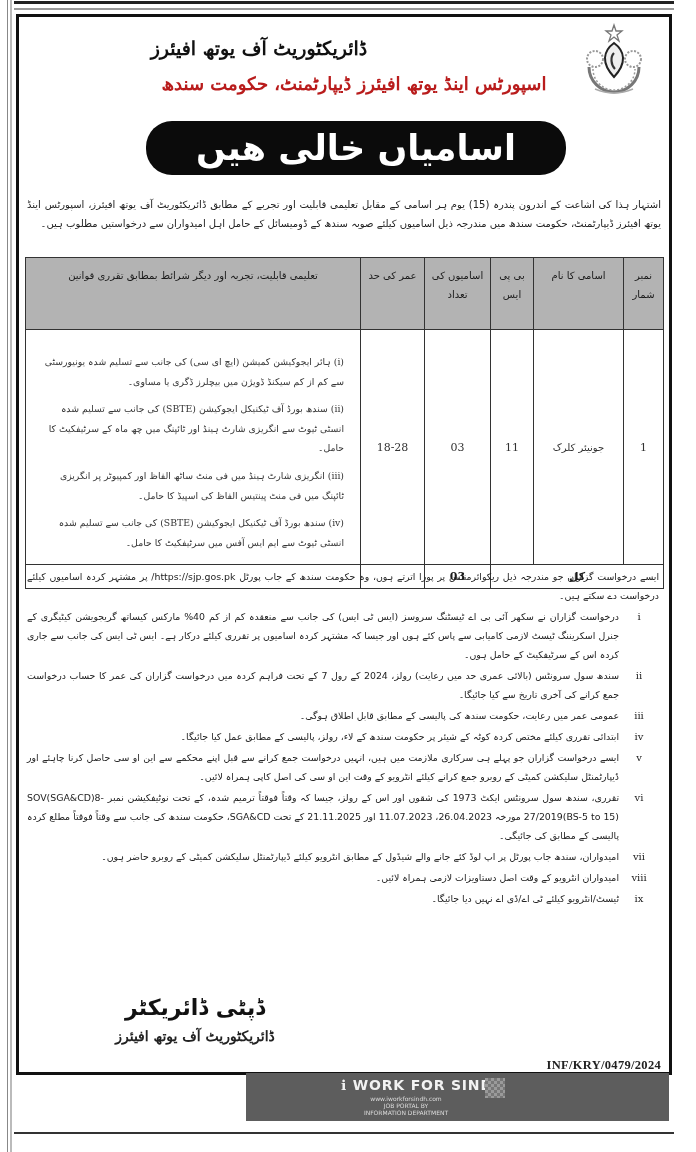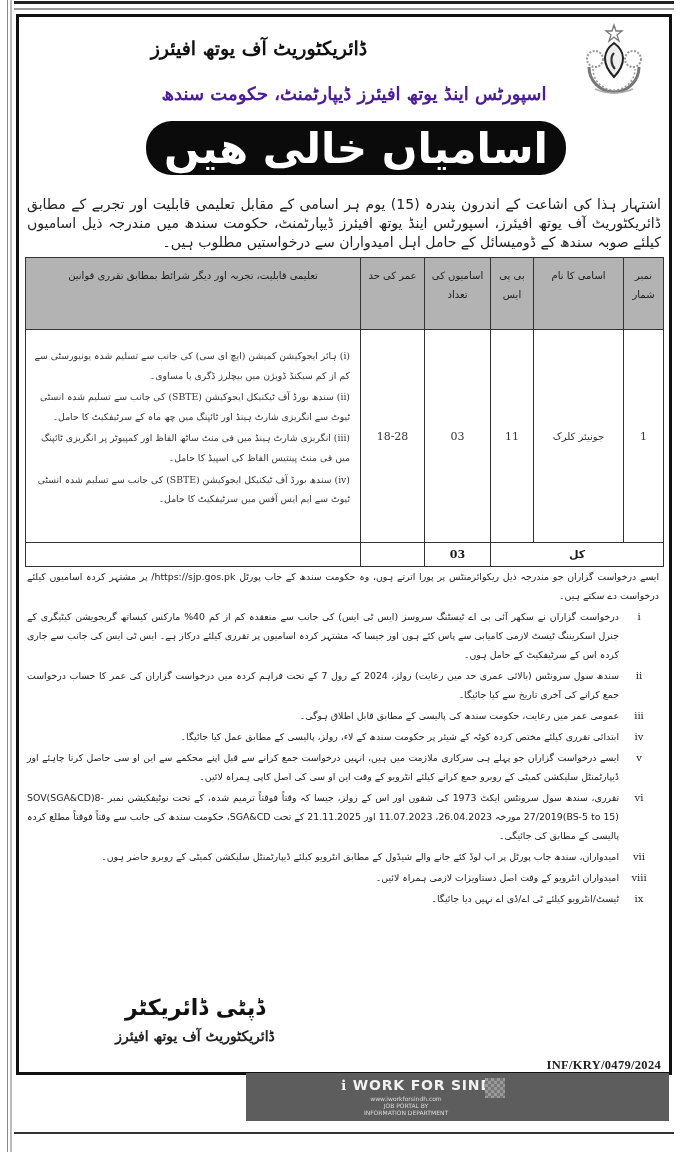--- a/index.html
+++ b/index.html
@@ -16,38 +16,38 @@
   
   .frame {
     position: absolute; left: 16px; top: 14px; width: 656px; height: 1061px;
     border: 3px solid #111; background: #fff;
   }
 
   .emblem { position: absolute; right: 22px; top: 6px; width: 66px; height: 80px; }
 
   .header-lines { position: absolute; left: 0; right: 0; top: 20px; text-align: center; direction: rtl; }
   .dept-line1 { font-family: "DejaVu Serif", serif; font-size: 19px; font-weight: bold; color: #111; padding-right: 170px; letter-spacing: 0.5px; }
-  .dept-line2 { font-family: "DejaVu Serif", serif; font-size: 18px; font-weight: bold; color: #4c1d95; margin-top: 24px; padding-left: 20px; }
+  .dept-line2 { font-family: "DejaVu Serif", serif; font-size: 18px; font-weight: bold; color: #b91c1c; margin-top: 14px; padding-left: 20px; }
 
   .banner {
     position: absolute; left: 127px; top: 104px; width: 420px; height: 54px;
     background: #0b0b0b; border-radius: 26px; color: #fff;
     display: flex; align-items: center; justify-content: center; direction: rtl;
   }
-  .banner span { font-family: "DejaVu Sans", sans-serif; font-weight: bold; font-size: 42px; letter-spacing: 4px; }
-
-  .intro { position: absolute; left: 8px; right: 8px; top: 178px; direction: rtl; text-align: justify; font-size: 14px; line-height: 19px; color: #222; }
+  .banner span { font-family: "DejaVu Sans", sans-serif; font-weight: bold; font-size: 35px; letter-spacing: 4px; }
+
+  .intro { position: absolute; left: 8px; right: 8px; top: 178px; direction: rtl; text-align: justify; font-size: 10px; line-height: 19px; color: #222; }
 
   
   .vtable { position: absolute; left: 6px; top: 240px; width: 638px; border-collapse: collapse; direction: rtl; table-layout: fixed; }
   .vtable th, .vtable td { border: 1.5px solid #333; text-align: center; vertical-align: middle; font-size: 10px; }
   .vtable th { background: #b3b3b3; height: 72px; font-weight: normal; vertical-align: top; padding-top: 8px; line-height: 19px; }
   .vtable td.body-cell { height: 213px; background: #fff; font-family: "DejaVu Serif", serif; font-size: 11px; color: #333; }
   .vtable td.qual { text-align: right; vertical-align: top; padding: 14px 8px 4px 6px; font-size: 9.3px; line-height: 19.6px; }
-  .vtable td.qual p { margin: 2px; }
+  .vtable td.qual p { margin: 8px; }
   .vtable tr.total td { height: 24px; font-family: "DejaVu Serif", serif; font-weight: bold; font-size: 11px; }
 
   .notes { position: absolute; left: 8px; right: 10px; top: 550px; direction: rtl; font-size: 9.4px; line-height: 19px; color: #222; }
   .notes .lead { text-align: justify; }
   .note { display: flex; flex-direction: row; margin-top: 2px; }
   .note .num { width: 40px; flex: 0 0 40px; text-align: center; font-family: "DejaVu Serif", serif; font-size: 10px; direction: ltr; }
   .note .txt { flex: 1; text-align: justify; }
 
   .signature { position: absolute; left: 30px; top: 978px; width: 220px; text-align: center; direction: rtl; margin-left: 36px; }
   .sig-title { font-size: 22px; font-weight: bold; color: #111; letter-spacing: 1px; }

